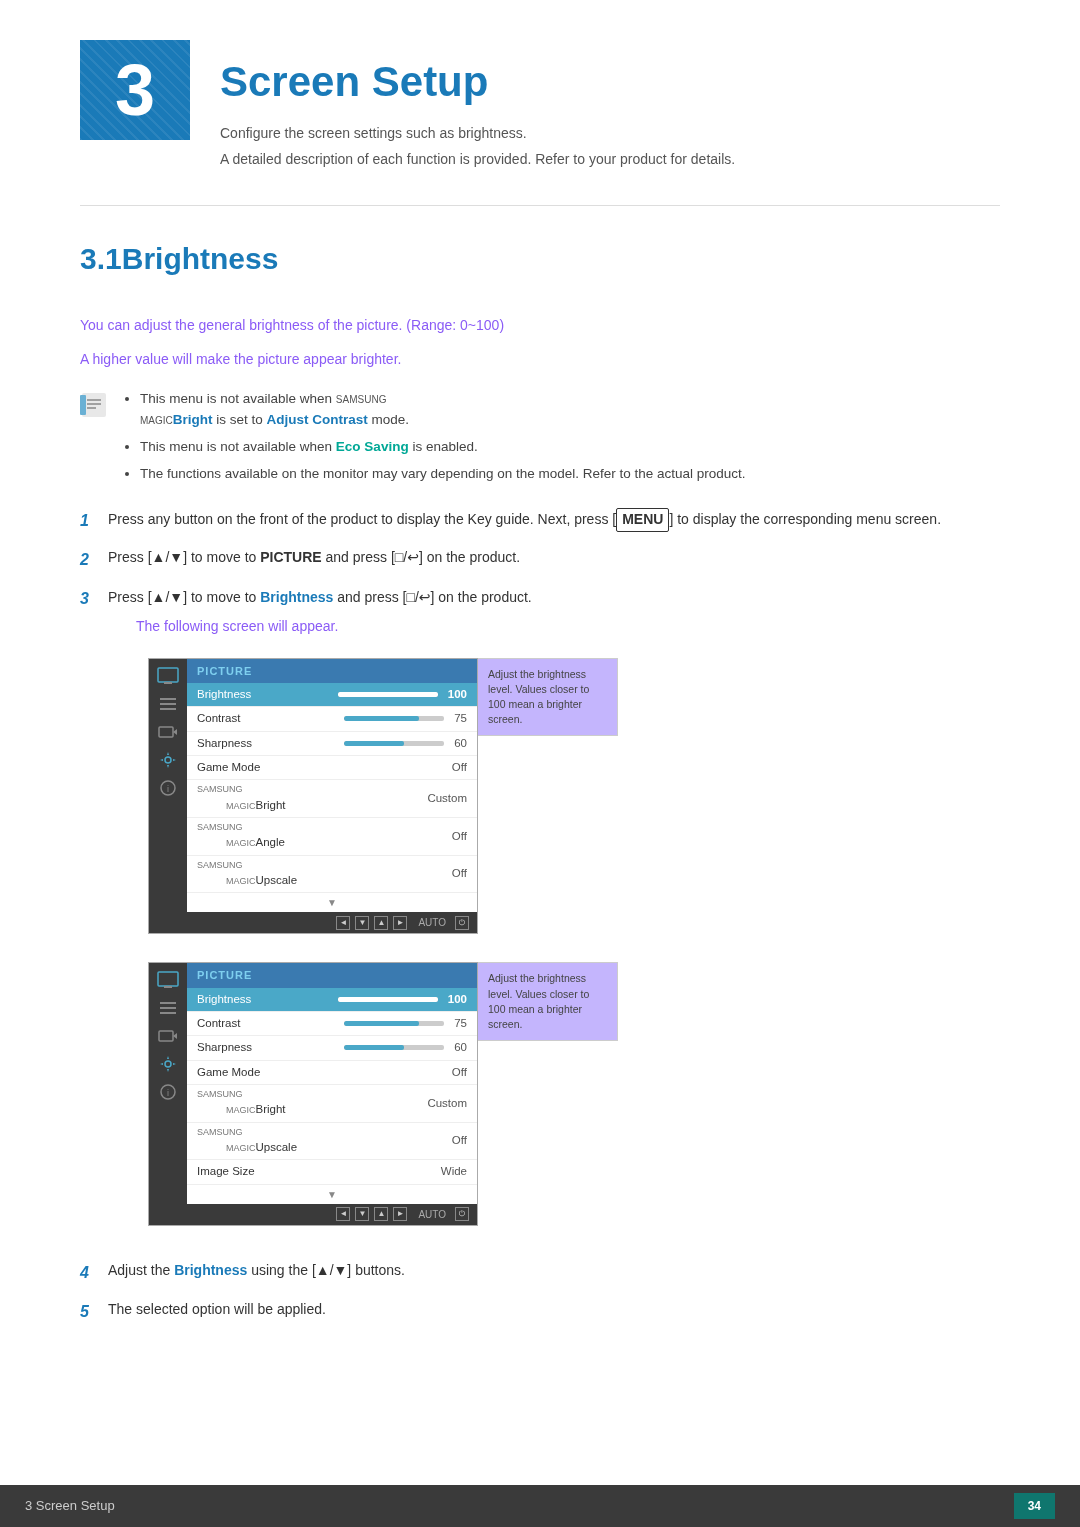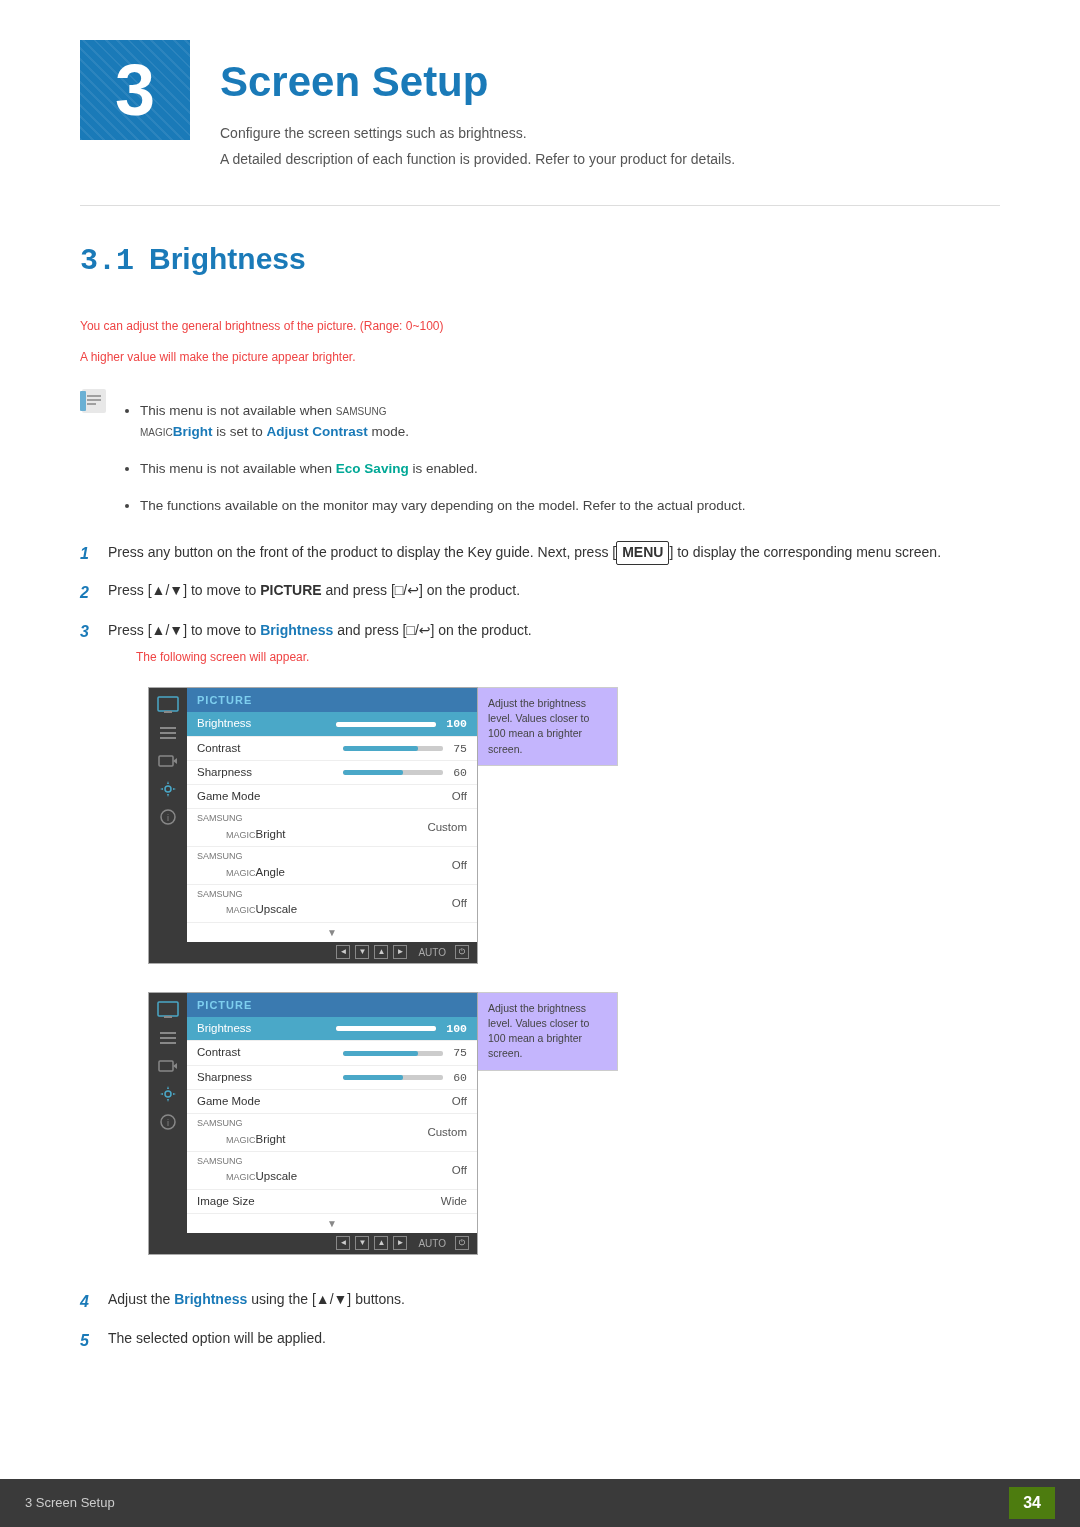--- a/index.html
+++ b/index.html
@@ -66,26 +66,24 @@
     
     .section-title {
       font-size: 30px;
       font-weight: bold;
       color: #1a7ab8;
       margin-bottom: 25px;
       margin-top: 30px;
       padding-bottom: 8px;
     }
     .section-title .section-num {
-      margin-right: 15px;
-      font-family: Liberation Mono, monospace;
     }
     .body-text {
-      font-size: 12px;
-      color: #ef4444;
+      font-size: 14px;
+      color: #8b5cf6;
       margin-bottom: 12px;
       line-height: 1.6;
     }
     
     .note-box {
       display: flex;
       align-items: flex-start;
       margin: 18px 0;
       gap: 14px;
     }
@@ -101,21 +99,20 @@
     }
     .note-list {
       list-style: disc;
       padding-left: 18px;
     }
     .note-list li {
       font-size: 13.5px;
       color: #444;
       margin-bottom: 6px;
       line-height: 1.55;
-      margin-top: 16px;
     }
     .samsung-magic-brand {
       font-size: 10px;
       color: #555;
     }
     .highlight-blue {
       color: #1a7ab8;
       font-weight: bold;
     }
     .highlight-teal {
@@ -249,21 +246,20 @@
       background: #4aa8c8;
       border-radius: 2px;
     }
     .progress-bar-inner.selected {
       background: #fff;
     }
     .menu-row-progress {
       display: flex;
       align-items: center;
       gap: 4px;
-      font-family: Liberation Mono, monospace;
     }
     .menu-footer {
       background: #3a3a3a;
       display: flex;
       justify-content: flex-end;
       align-items: center;
       padding: 3px 8px;
       gap: 5px;
     }
     .footer-btn {
@@ -321,24 +317,24 @@
       width: 1080px;
       background: #3a3a3a;
       color: #ccc;
       display: flex;
       justify-content: space-between;
       align-items: center;
       padding: 8px 25px;
       font-size: 13px;
     }
     .page-num-badge {
-      background: #4d7c0f;
+      background: #0f766e;
       color: white;
       padding: 4px 14px;
-      font-size: 16px;
+      font-size: 12px;
       font-weight: bold;
     }
     .step-indent {
       margin-left: 28px;
       margin-top: 6px;
     }
     .divider-line {
       border: none;
       border-top: 1.5px solid #ddd;
       margin: 20px 0;

